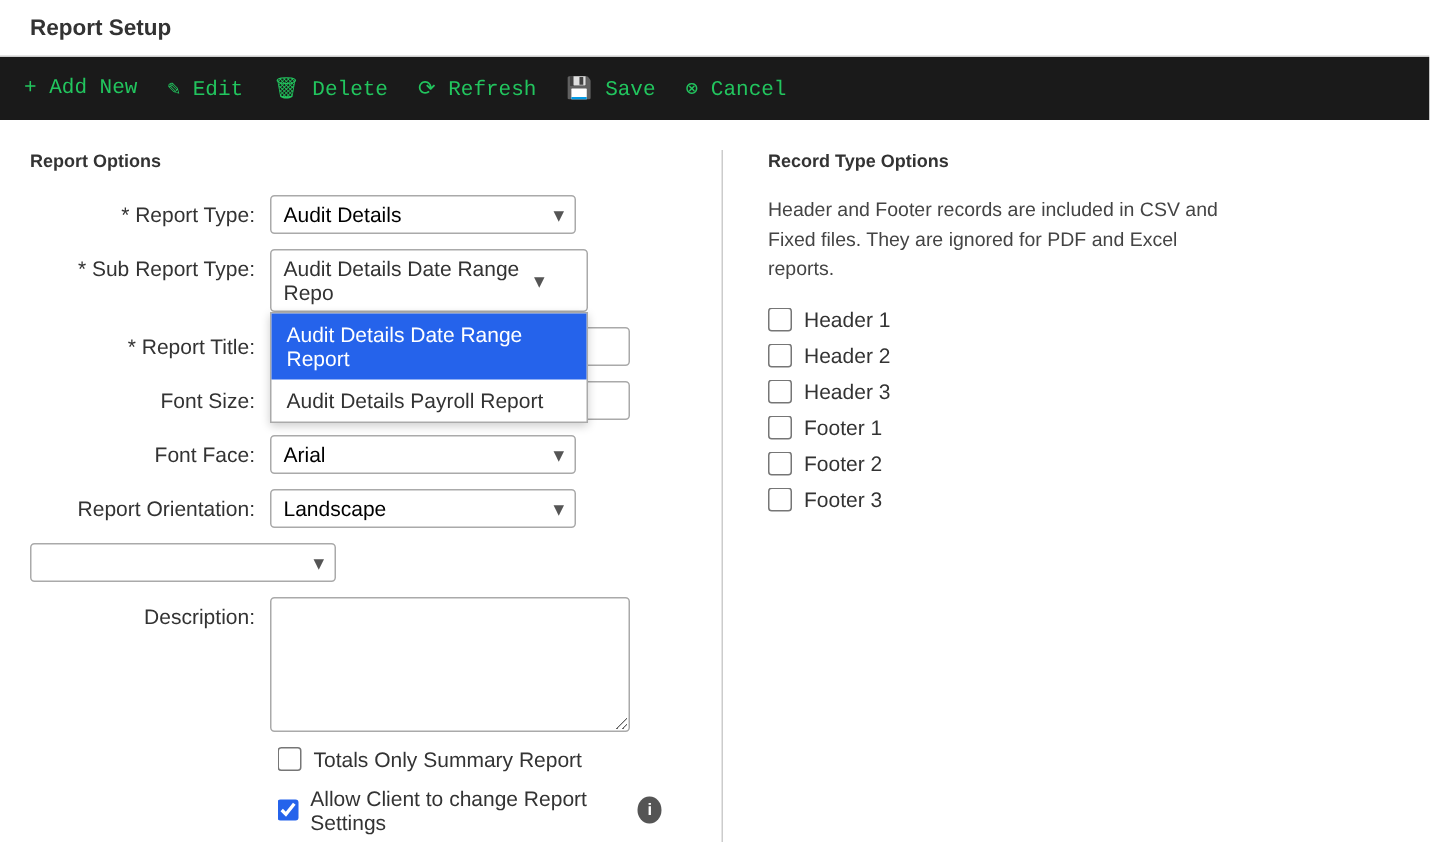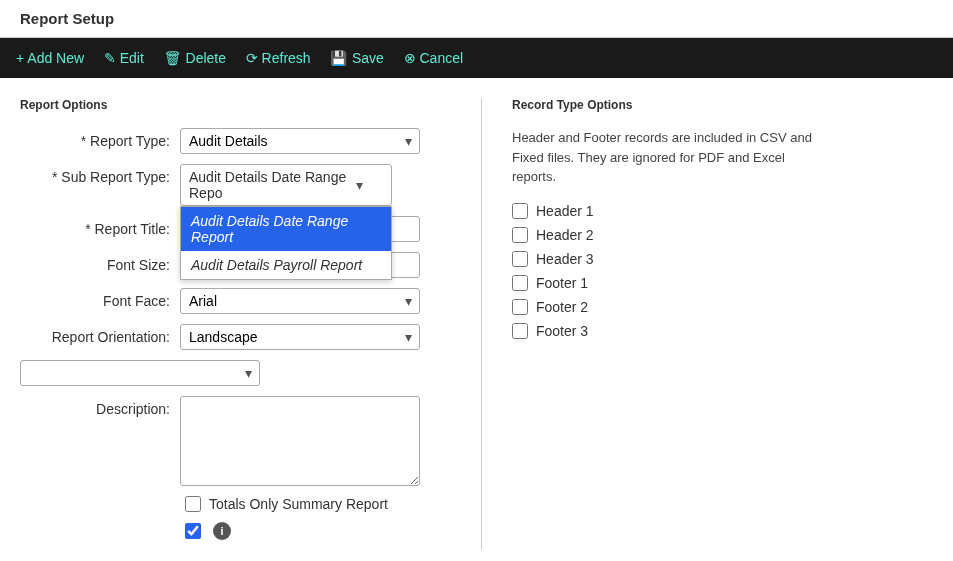--- a/index.html
+++ b/index.html
@@ -15,29 +15,30 @@
 
     .toolbar {
       background: #1a1a1a;
       padding: 12px 16px;
       display: flex;
       gap: 20px;
       align-items: center;
     }
 
     .toolbar-btn {
-      color: #5eead4;
+      color: #22c55e;
       background: none;
       border: none;
       cursor: pointer;
       font-size: 14px;
       display: flex;
       align-items: center;
       gap: 5px;
       padding: 0;
+      font-family: Liberation Mono, monospace;
     }
 
     .content {
       display: flex;
       padding: 20px;
       gap: 40px;
     }
 
     .left-panel { flex: 1; }
     .right-panel { flex: 1; }
@@ -68,21 +69,21 @@
       border: 1px solid #aaa;
       border-radius: 3px;
       font-size: 14px;
       background: #fff;
       appearance: none;
       -webkit-appearance: none;
     }
 
     .select-wrapper {
       position: relative;
-      width: 240px;
+      width: 204px;
     }
 
     .select-wrapper select {
       width: 100%;
       padding: 4px 28px 4px 8px;
       border: 1px solid #aaa;
       border-radius: 3px;
       font-size: 14px;
       background: #fff;
       appearance: none;
@@ -125,21 +126,20 @@
 
     .dropdown-list {
       position: absolute;
       top: 100%;
       left: 0;
       width: 100%;
       border: 1px solid #aaa;
       background: #fff;
       z-index: 100;
       box-shadow: 0 2px 6px rgba(0,0,0,0.2);
-      font-style: italic;
     }
 
     .dropdown-item {
       padding: 6px 10px;
       cursor: pointer;
       font-size: 14px;
     }
 
     .dropdown-item.selected {
       background: #2563eb;
@@ -297,20 +297,21 @@
       <textarea class="form-control" style=""></textarea>
     </div>
 
     <div class="checkbox-row">
       <input type="checkbox" id="totals-only" style="">
       <label for="totals-only">Totals Only Summary Report</label>
     </div>
 
     <div class="checkbox-row">
       <input type="checkbox" id="allow-client" checked="" style="">
+      <label for="allow-client">Allow Client to change Report Settings</label>
       <span class="info-icon">i</span>
     </div>
   </div>
 
   <div class="right-panel right-divider">
     <div class="section-title">Record Type Options</div>
     <p class="record-type-info">Header and Footer records are included in CSV and Fixed files. They are ignored for PDF and Excel reports.</p>
     <ul class="checkbox-list">
       <li>
         <input type="checkbox" id="header1" style="">

